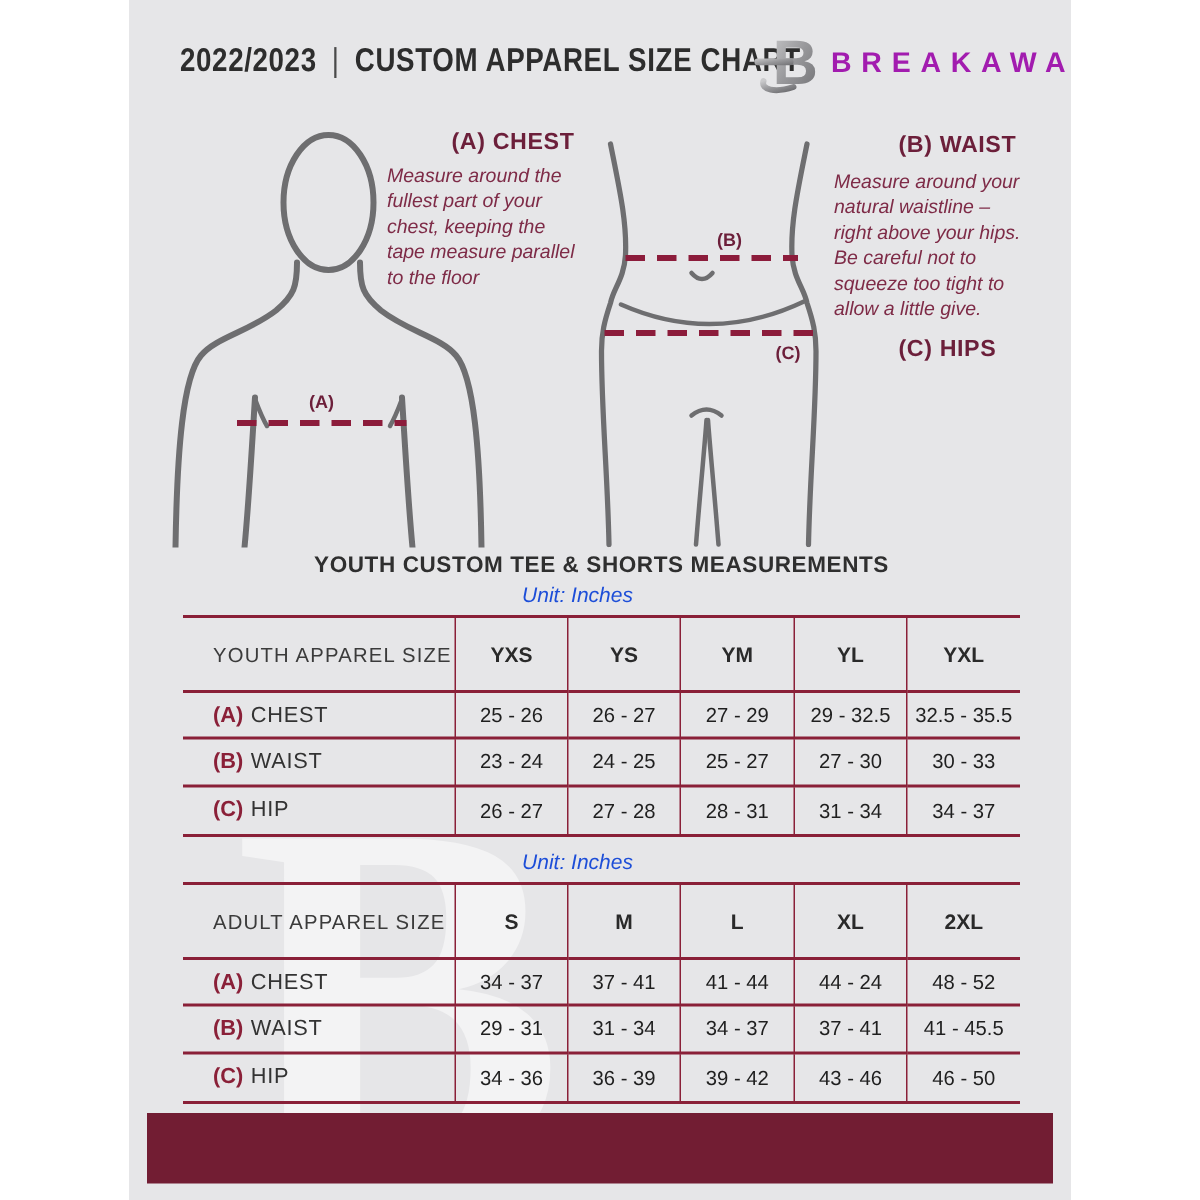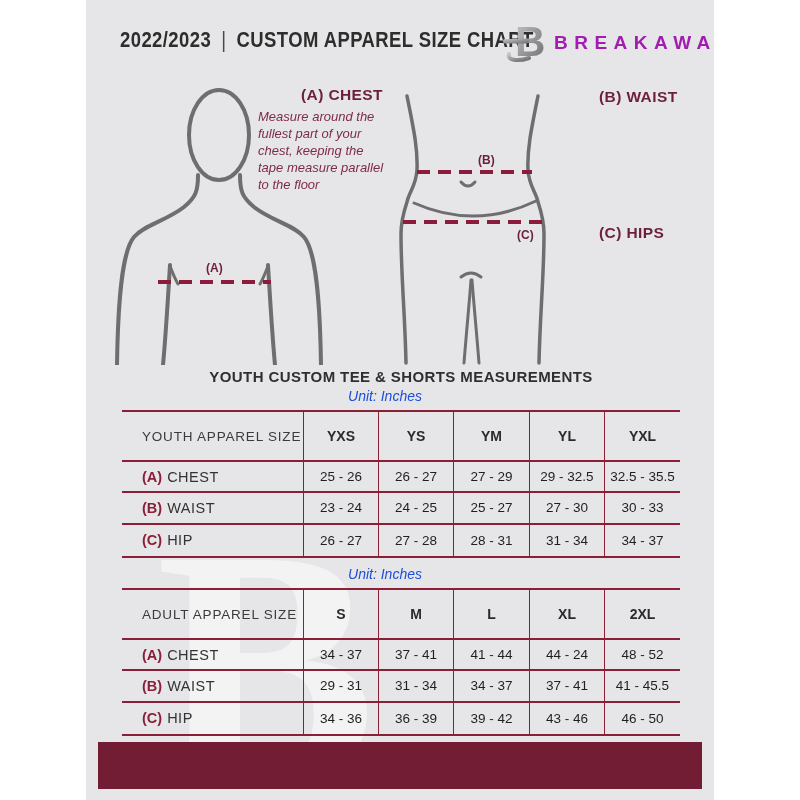--- a/index.html
+++ b/index.html
@@ -116,20 +116,26 @@
     <span class="fig-label" style="left:431px;top:228px;">(C)</span>
 
     <div class="ins-h" style="left:172px;top:86px;">(A) CHEST</div>
     <div class="ins-b" style="left:172px;top:108px;width:160px;">Measure around the
 fullest part of your
 chest, keeping the
 tape measure parallel
 to the floor</div>
 
     <div class="ins-h" style="left:470px;top:88px;">(B) WAIST</div>
+    <div class="ins-b" style="left:470px;top:112px;width:150px;">Measure around your
+natural waistline –
+right above your hips.
+Be careful not to
+squeeze too tight to
+allow a little give.</div>
 
     <div class="ins-h" style="left:470px;top:224px;">(C) HIPS</div>
 
     <div class="sec-title" style="top:368px;">YOUTH CUSTOM TEE &amp; SHORTS MEASUREMENTS</div>
     <div class="sec-unit" style="top:388px;">Unit: Inches</div>
 
     <div class="size-table" style="top:410px;">
       <div class="trow">
         <div class="cell h33 br bb left th-left">YOUTH APPAREL SIZE</div>
         <div class="cell h33 br bb th-size">YXS</div>

